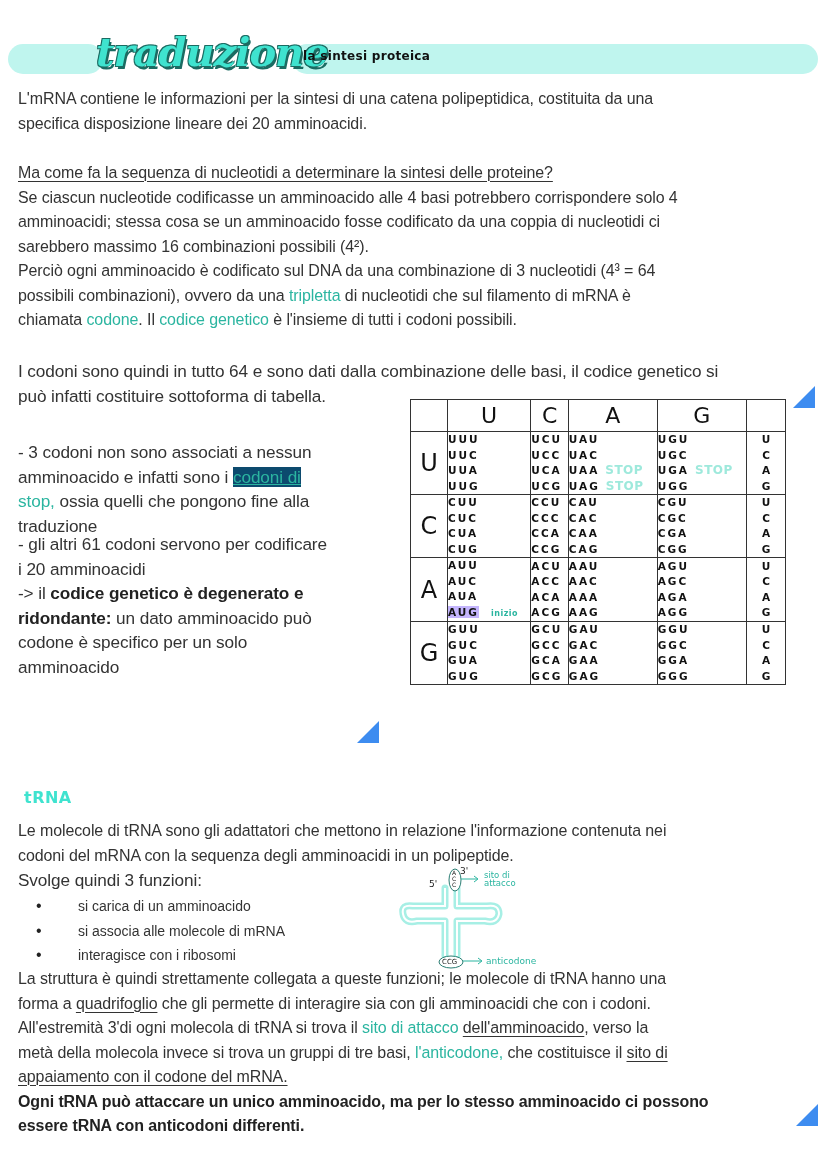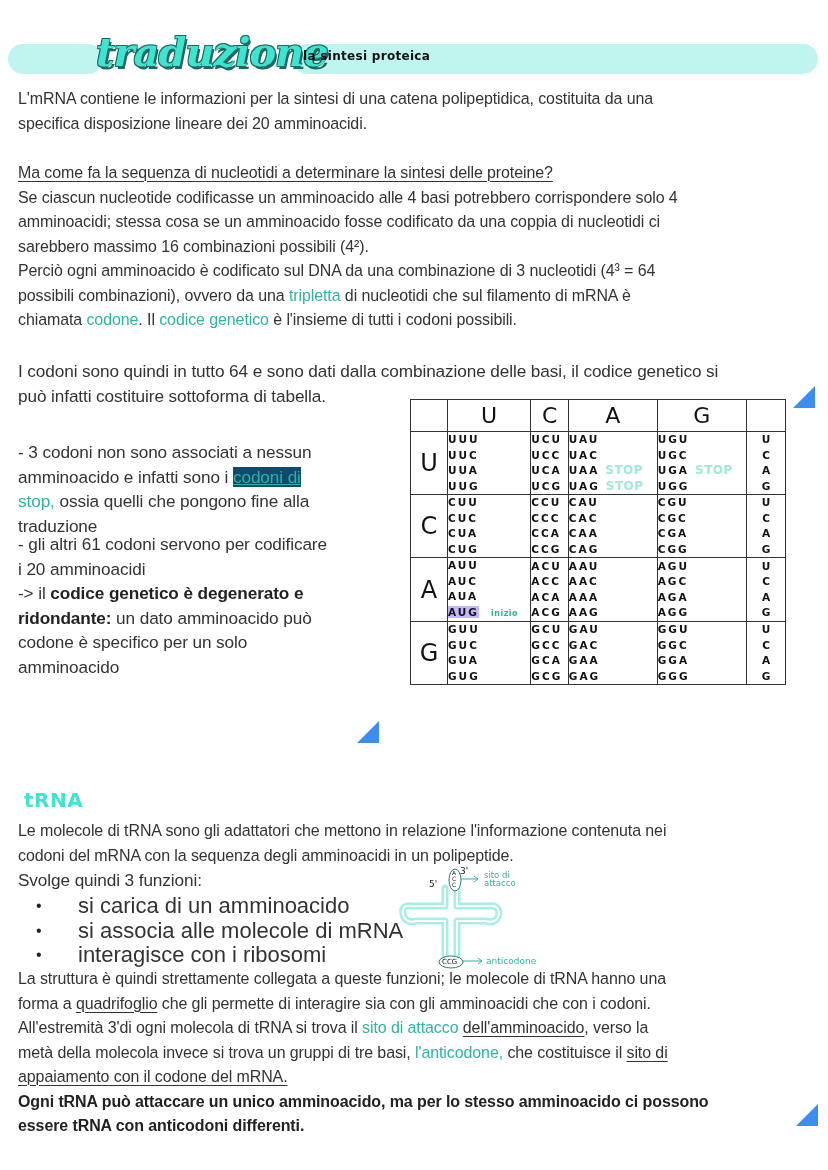--- a/index.html
+++ b/index.html
@@ -29,24 +29,24 @@
   .third { width:38px; text-align:center; }
   .clist { font-size:10.5px; font-weight:bold; line-height:15.5px; letter-spacing:2px; color:#111; padding:2px 0 2px 6px; }
   .tlist { font-size:10.5px; font-weight:bold; line-height:15.5px; color:#111; }
   .stop-note { color:#9ee9dc; font-size:12px; letter-spacing:0.5px; margin-left:6px; }
   .hl-codon { background:#c4b5fd; }
   .inizio { color:#2bb5a0; font-size:8px; letter-spacing:0.5px; margin-left:12px; }
 
   .tri { width:0; height:0; border-style:solid; }
   .tri-blue { border-width:0 0 22px 22px; border-color:transparent transparent #3d8cf0 transparent; }
 
-  .section-title { left:24px; top:788px; font-family:"DejaVu Sans", sans-serif; font-weight:bold; font-size:20px; color:#3fe3cf; letter-spacing:0.5px; }
+  .section-title { left:24px; top:788px; font-family:"DejaVu Sans", sans-serif; font-weight:bold; font-size:16px; color:#3fe3cf; letter-spacing:0.5px; }
 
   ul.funcs { position:absolute; left:18px; top:894px; margin:0; padding:0; list-style:none; }
-  ul.funcs li { font-size:22px; line-height:24.5px; color:#333; position:relative; padding-left:60px; }
+  ul.funcs li { font-size:14px; line-height:24.5px; color:#333; position:relative; padding-left:60px; }
   ul.funcs li::before { content:"•"; position:absolute; left:18px; top:0; font-size:16px; color:#222; }
 
   .trna-label { font-family:"DejaVu Sans", sans-serif; font-size:8.5px; color:#2bb5a0; }
   .trna-prime { font-family:"DejaVu Sans", sans-serif; font-size:9px; color:#222; }
 </style>
 </head>
 <body>
 
 <div class="abs hdr-pill-l"></div>
 <div class="abs hdr-pill-r"></div>

